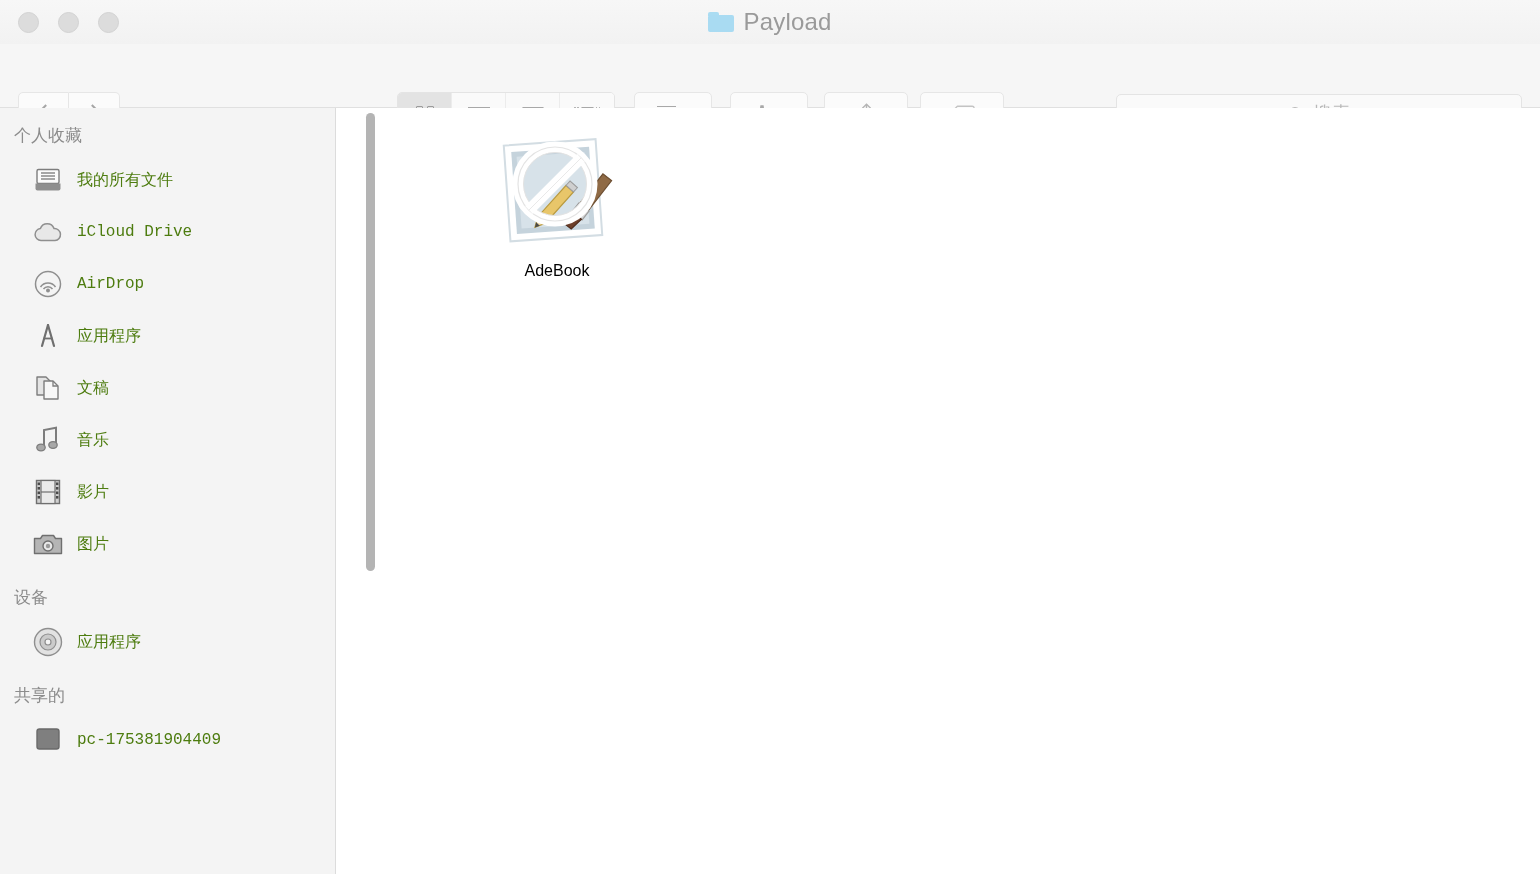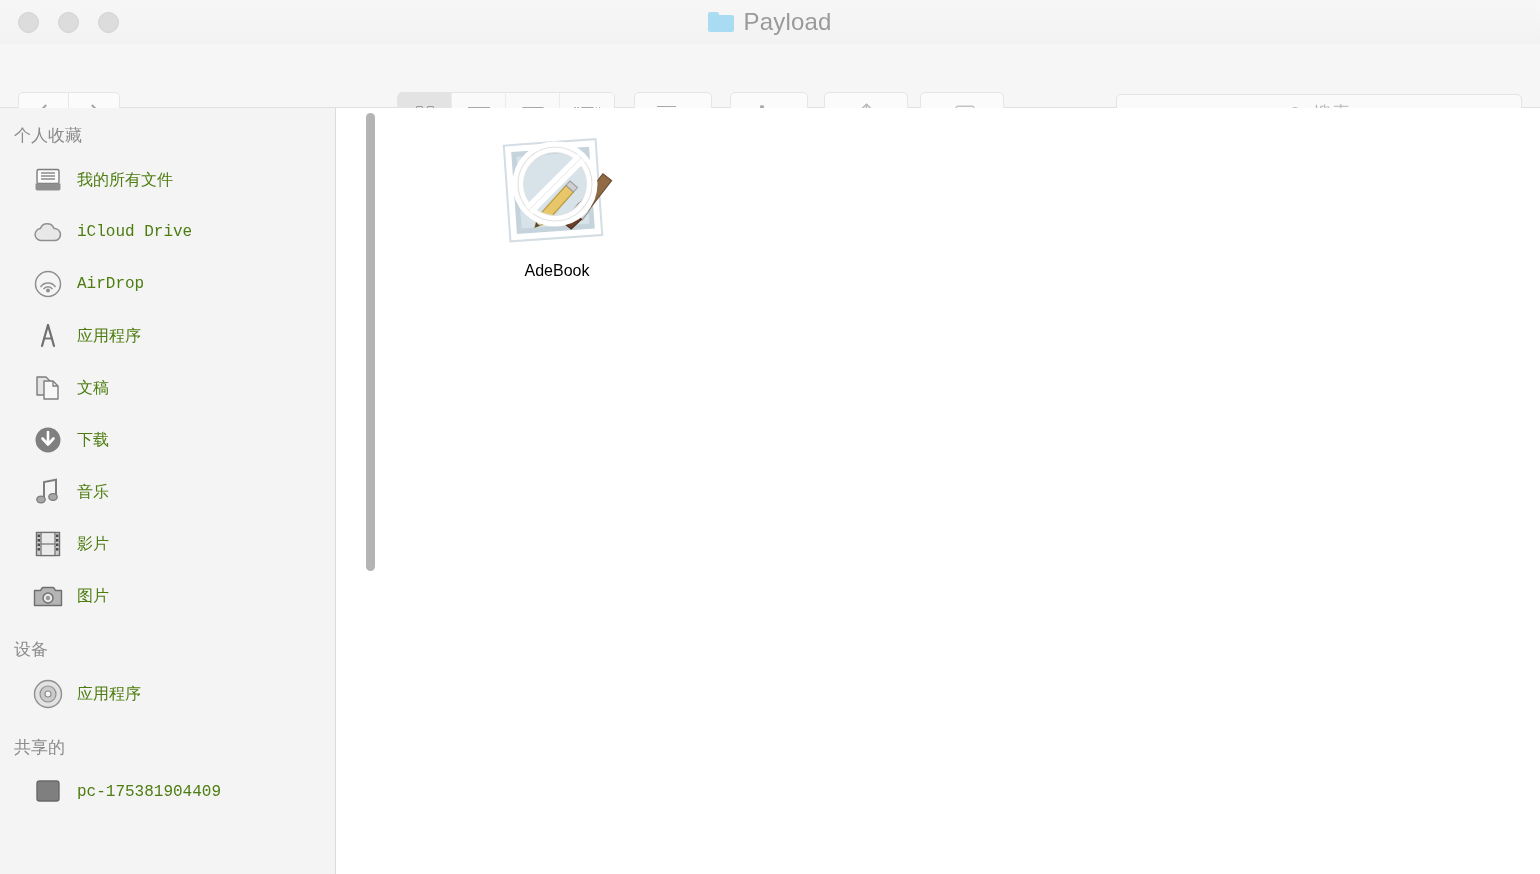--- a/index.html
+++ b/index.html
@@ -469,29 +469,20 @@
       <span class="sb-icon">
         <svg width="28" height="28" viewBox="0 0 28 28">
           <path d="M3 3h9l5 5v13H3z" fill="#e4e4e4" stroke="#7d7d7d" stroke-width="1.4" stroke-linejoin="round"></path>
           <path d="M10 7h9l5 5v13H10z" fill="#f7f7f7" stroke="#7d7d7d" stroke-width="1.4" stroke-linejoin="round"></path>
           <path d="M19 7v5h5" fill="none" stroke="#7d7d7d" stroke-width="1.3"></path>
         </svg>
       </span>
       <span class="sb-label">文稿</span>
     </div>
 
-    <div class="sb-item">
-      <span class="sb-icon">
-        <svg width="28" height="28" viewBox="0 0 28 28">
-          <circle cx="14" cy="14" r="12.5" fill="#7f7f7f"></circle>
-          <path d="M14 6v11M8.5 12.5L14 18.5l5.5-6" fill="none" stroke="#ffffff" stroke-width="2.6" stroke-linecap="round" stroke-linejoin="round"></path>
-        </svg>
-      </span>
-      <span class="sb-label">下载</span>
-    </div>
 
     <div class="sb-item">
       <span class="sb-icon">
         <svg width="26" height="28" viewBox="0 0 26 28">
           <path d="M9 21V4l12-2.2v17" fill="none" stroke="#7d7d7d" stroke-width="2"></path>
           <ellipse cx="6" cy="21.5" rx="4.2" ry="3.4" fill="#a8a8a8" stroke="#7d7d7d" stroke-width="1.3"></ellipse>
           <ellipse cx="18" cy="19" rx="4.2" ry="3.4" fill="#a8a8a8" stroke="#7d7d7d" stroke-width="1.3"></ellipse>
         </svg>
       </span>
       <span class="sb-label">音乐</span>

